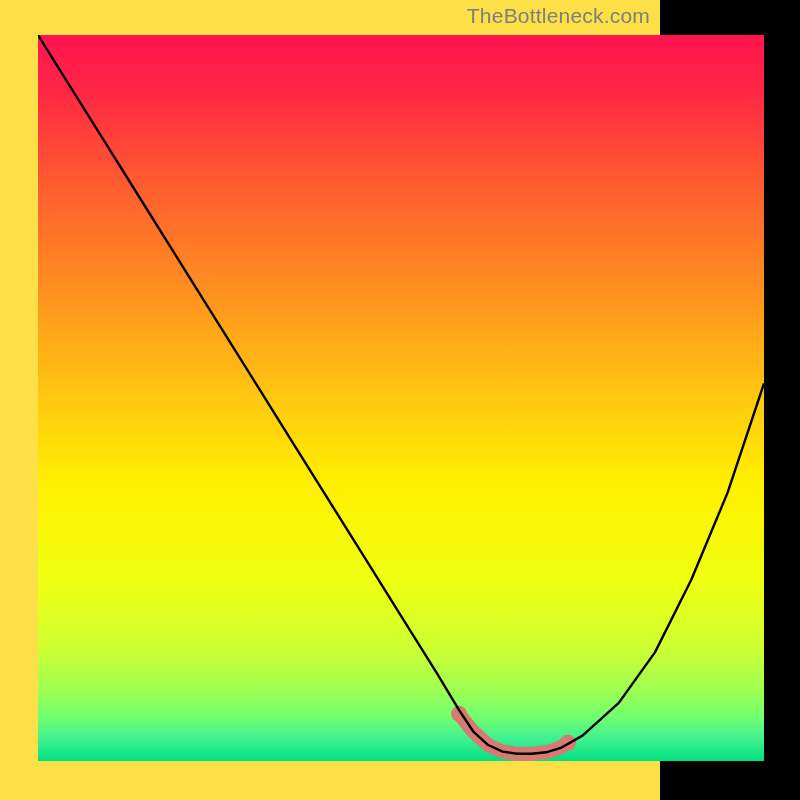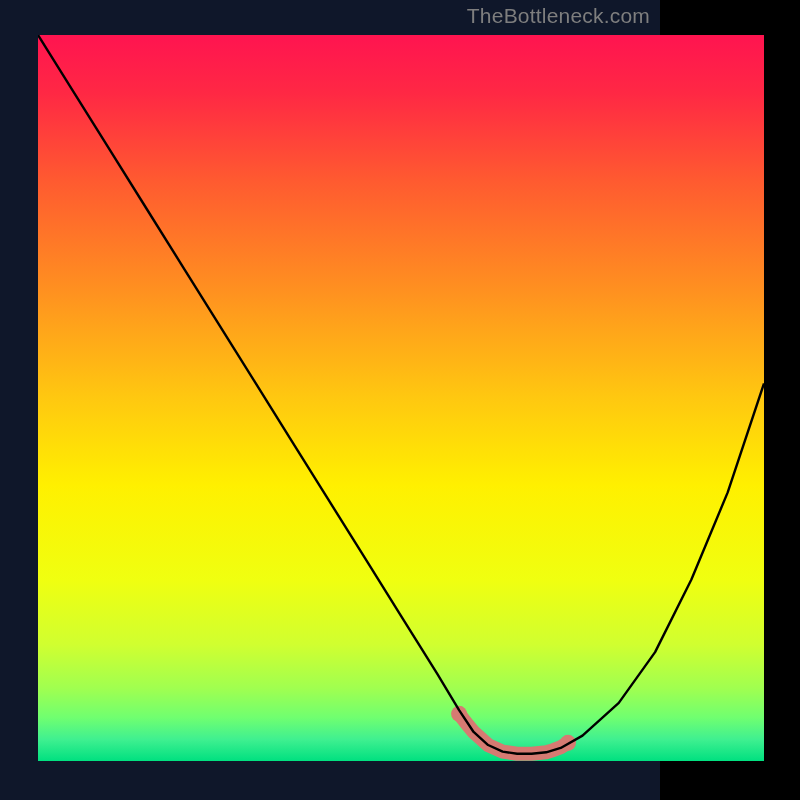--- a/index.html
+++ b/index.html
@@ -1,17 +1,17 @@
 <!DOCTYPE html>
 <html><head>
 <meta charset="utf-8">
 <style>
   * { margin: 0; padding: 0; box-sizing: border-box; }
   html, body { width: 800px; height: 800px; overflow: hidden; background: #000; }
-  .wrap { position: relative; width: 660px; height: 800px; background: #0f172a; }
+  .wrap { position: relative; width: 660px; height: 800px; background: #fde047; }
   .attribution {
     position: absolute;
     top: 4px;
     right: 10px;
     color: #7e7e7e;
     font-family: Arial, Helvetica, sans-serif;
     font-size: 21px;
     letter-spacing: 0.2px;
   }
   .plot {

